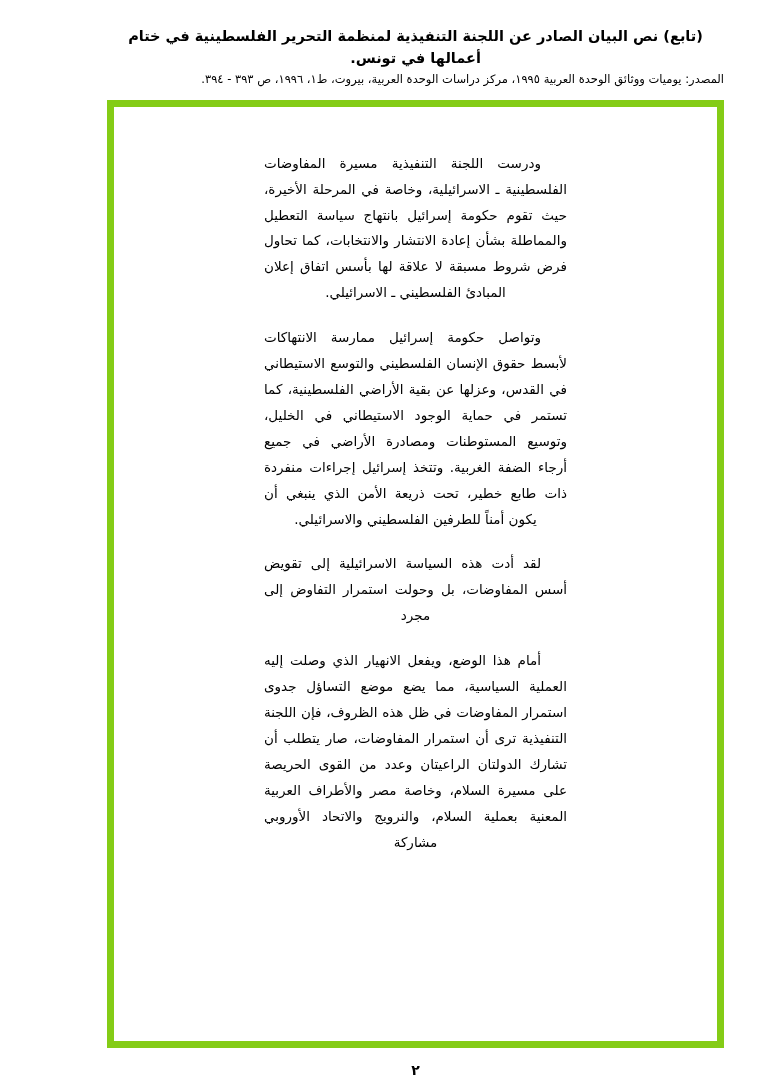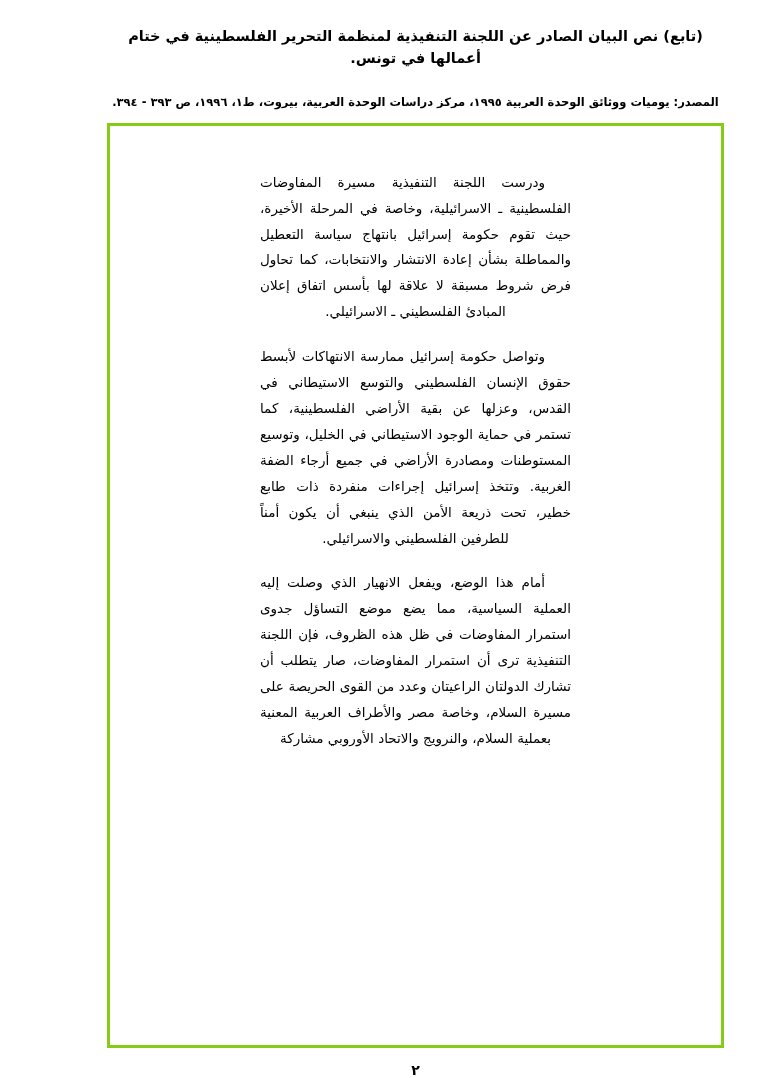--- a/index.html
+++ b/index.html
@@ -26,30 +26,30 @@
   .doc-title {
     text-align: center;
     font-size: 14.5px;
     font-weight: bold;
     line-height: 1.5;
     direction: rtl;
     margin: 6px 0 0 0;
     letter-spacing: 0px;
   }
   .doc-source {
-    text-align: center;
+    text-align: right;
     font-size: 11.5px;
-    font-weight: bold;
+    font-weight: normal;
     line-height: 1.5;
     direction: rtl;
-    margin: 24px 0 0 0;
+    margin: 1px 0 0 0;
   }
   .frame {
     margin-top: 12px;
-    border: 3px solid #84cc16;
+    border: 7px solid #84cc16;
     flex: 1 1 auto;
     box-sizing: border-box;
     padding: 44px 56px 20px 56px;
     background: #ffffff;
     overflow: hidden;
   }
   .body-text {
     direction: rtl;
     text-align: justify;
     text-align-last: center;
@@ -85,19 +85,20 @@
 <div class="page">
 
   <div class="doc-title">(تابع) نص البيان الصادر عن اللجنة التنفيذية لمنظمة التحرير الفلسطينية في ختام أعمالها في تونس.</div>
 
   <div class="doc-source">المصدر: يوميات ووثائق الوحدة العربية ١٩٩٥، مركز دراسات الوحدة العربية، بيروت، ط١، ١٩٩٦، ص ٣٩٣ - ٣٩٤.</div>
 
   <div class="frame">
     <div class="body-text">
       <p class="para">ودرست اللجنة التنفيذية مسيرة المفاوضات الفلسطينية ـ الاسرائيلية، وخاصة في المرحلة الأخيرة، حيث تقوم حكومة إسرائيل بانتهاج سياسة التعطيل والمماطلة بشأن إعادة الانتشار والانتخابات، كما تحاول فرض شروط مسبقة لا علاقة لها بأسس اتفاق إعلان المبادئ الفلسطيني ـ الاسرائيلي.</p>
       <p class="para">وتواصل حكومة إسرائيل ممارسة الانتهاكات لأبسط حقوق الإنسان الفلسطيني والتوسع الاستيطاني في القدس، وعزلها عن بقية الأراضي الفلسطينية، كما تستمر في حماية الوجود الاستيطاني في الخليل، وتوسيع المستوطنات ومصادرة الأراضي في جميع أرجاء الضفة الغربية. وتتخذ إسرائيل إجراءات منفردة ذات طابع خطير، تحت ذريعة الأمن الذي ينبغي أن يكون أمناً للطرفين الفلسطيني والاسرائيلي.</p>
+      <p class="para">لقد أدت هذه السياسة الاسرائيلية إلى تقويض أسس المفاوضات، بل وحولت استمرار التفاوض إلى مجرد</p>
       <p class="para">أمام هذا الوضع، ويفعل الانهيار الذي وصلت إليه العملية السياسية، مما يضع موضع التساؤل جدوى استمرار المفاوضات في ظل هذه الظروف، فإن اللجنة التنفيذية ترى أن استمرار المفاوضات، صار يتطلب أن تشارك الدولتان الراعيتان وعدد من القوى الحريصة على مسيرة السلام، وخاصة مصر والأطراف العربية المعنية بعملية السلام، والنرويج والاتحاد الأوروبي مشاركة</p>
     </div>
   </div>
 
   <div class="page-number">٢</div>
 
 </div>
 
 </body></html>

